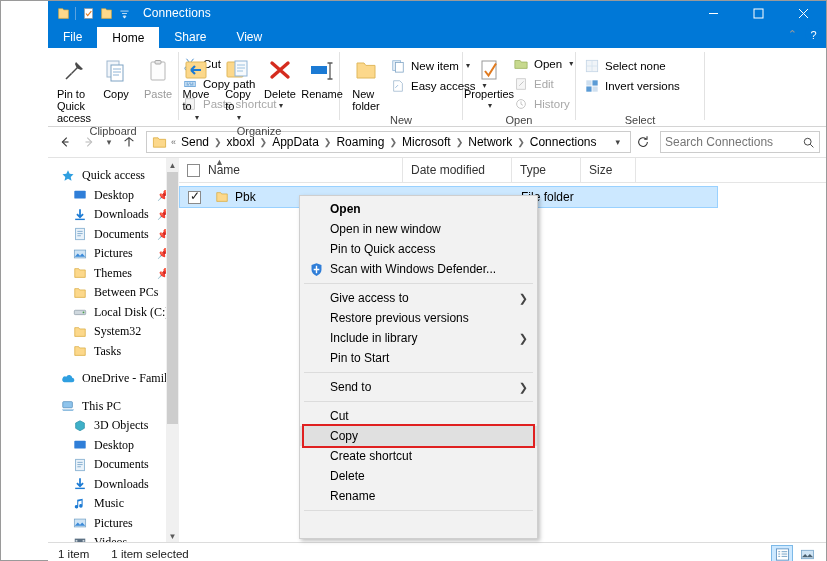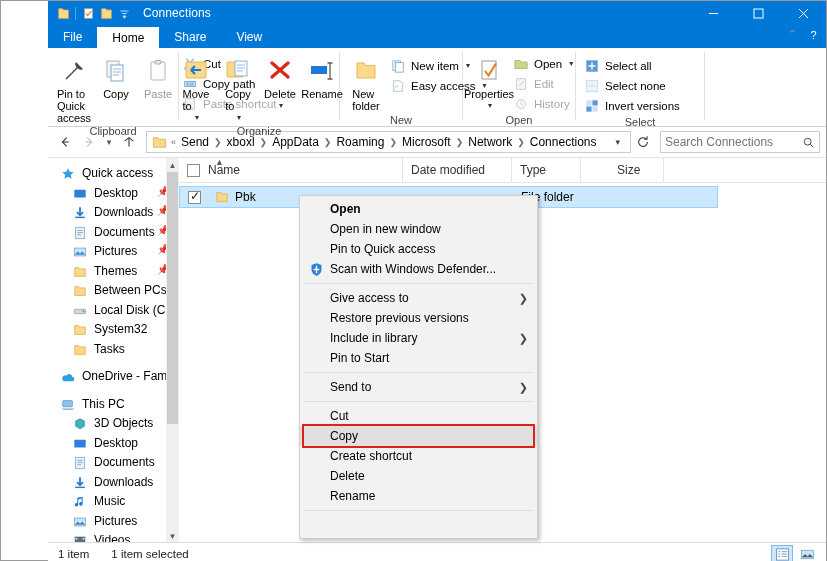--- a/index.html
+++ b/index.html
@@ -68,39 +68,39 @@
   .refresh { width:20px; height:22px; display:flex; align-items:center; justify-content:center; font-size:13px; color:#333; }
   .searchbox { width:160px; height:22px; border:1px solid #cccccc; display:flex; align-items:center; padding:0 4px; margin-left:5px; }
   .searchbox input { border:0; outline:0; font-family:"Liberation Sans",sans-serif; font-size:12px; color:#6d6d6d; width:100%; background:transparent; }
   .search-ico { font-size:12px; color:#444; }
 
   
   .body { display:flex; height:385px; border-top:1px solid #e3e3e3; position:relative; }
 
   
   .navpane { width:131px; background:#fff; position:relative; overflow:hidden; }
-  .nav-item { height:19.5px; display:flex; font-size:12px; color:#000; padding-left:12px; gap:6px; position:relative; }
+  .nav-item { height:19.5px; display:flex; align-items:center; font-size:12px; color:#000; padding-left:12px; gap:6px; position:relative;font-family:Liberation Serif, serif; }
   .nav-item.indent1 { padding-left:24px; }
   .nav-item.root { padding-left:12px; }
   .nav-ico { width:16px; height:16px; display:flex; align-items:center; justify-content:center; flex:0 0 16px; }
   .pin { position:absolute; right:9px; color:#7a7a7a; font-size:10px; }
   .nav-gap { height:8px; }
   .navscroll { position:absolute; right:0; top:0; width:13px; height:385px; background:#f0f0f0; }
   .navscroll .arrow { height:14px; display:flex; align-items:center; justify-content:center; font-size:8px; color:#5a5a5a; }
   .navscroll .arrow.bot { position:absolute; bottom:0; left:0; right:0; }
   .navscroll .thumb { position:absolute; left:1px; right:1px; top:14px; height:252px; background:#cdcdcd; }
 
   
   .filepane { flex:1; position:relative; background:#fff; }
   .colhead { height:25px; display:flex; align-items:center; border-bottom:1px solid #e5e5e5; font-size:12px; color:#333; position:relative; }
   .col { height:25px; display:flex; align-items:center; padding-left:8px; border-right:1px solid #e5e5e5; }
   .col.name { width:224px; }
   .col.date { width:109px; }
   .col.type { width:69px; }
-  .col.size { width:55px;margin-left:28px; }
+  .col.size { width:55px; }
   .col.fill { flex:1; border-right:0; }
   .chk { width:13px; height:13px; border:1px solid #8a8a8a; background:#fff; margin-right:8px; flex:0 0 13px; position:relative; }
   .sortcaret { position:absolute; left:36px; top:-1px; font-size:9px; color:#5d5d5d; }
   .row { height:22px; display:flex; align-items:center; background:#cce8ff; border:1px solid #99d1ff; font-size:12px; color:#000; }
   .row .cell { display:flex; align-items:center; height:100%; }
   .row .cell.name { width:224px; padding-left:8px; gap:6px; }
   .row .cell.date { width:109px; padding-left:8px; }
   .row .cell.type { width:69px; padding-left:8px; }
   .chk.checked { background:#fff; }
   .chk.checked:after { content:"✓"; position:absolute; left:1px; top:-3px; font-size:12px; color:#222; line-height:14px; }
@@ -388,29 +388,20 @@
           </div>
         </div>
       </div>
       <div class="rgroup-label">Open</div>
     </div>
     <div class="rgroup-div"></div>
 
     <div class="rgroup" style="width:128px">
       <div class="rgroup-body">
         <div class="smallcol" style="padding-top:4px">
-          <div class="smallbtn">
-            <span class="si">
-              <svg width="14" height="14" viewBox="0 0 16 16">
-                  <rect x="1.5" y="1.5" width="13" height="13" fill="#5b9bd5"></rect>
-                  <path d="M8 4v8M4 8h8" stroke="#fff" stroke-width="1.6"></path>
-                </svg>
-            </span>
-            <span>Select all</span>
-          </div>
           <div class="smallbtn">
             <span class="si">
               <svg width="14" height="14" viewBox="0 0 16 16">
                   <rect x="1.5" y="1.5" width="13" height="13" fill="#f0f4f8" stroke="#c3d4e4" stroke-width=".9"></rect>
                   <path d="M8 2v12M2 8h12" stroke="#d5e2ee" stroke-width="1"></path>
                 </svg>
             </span>
             <span>Select none</span>
           </div>
           <div class="smallbtn">

